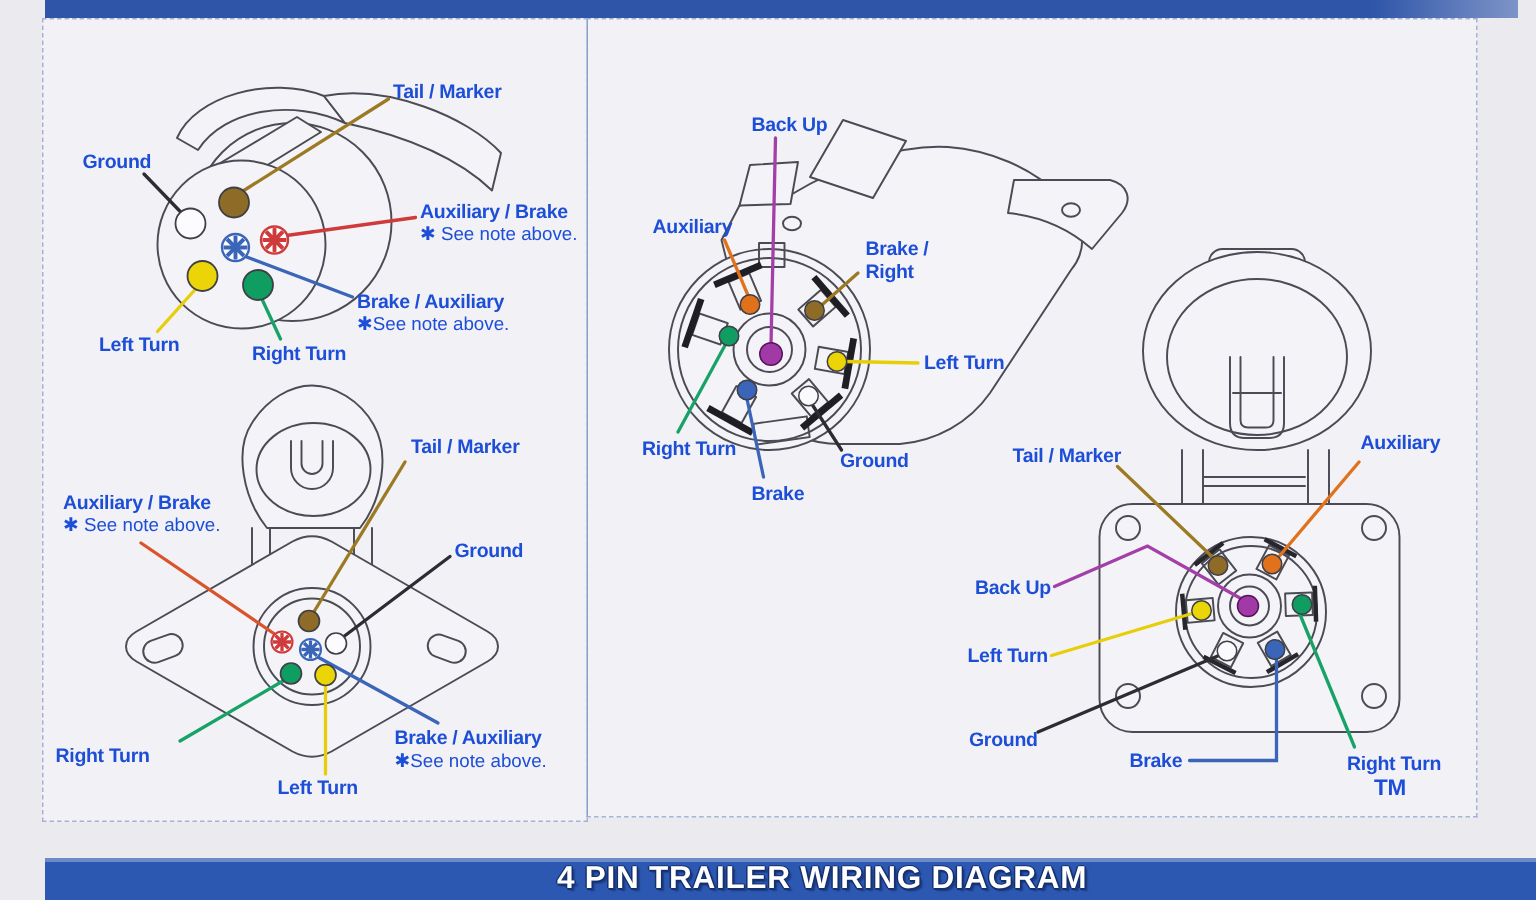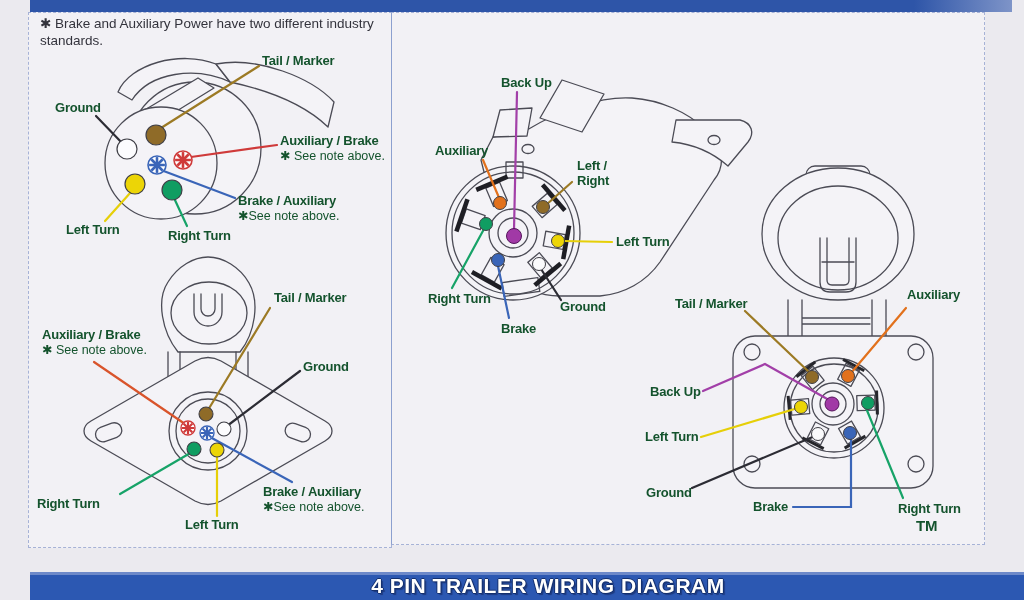--- a/index.html
+++ b/index.html
@@ -16,21 +16,21 @@
   .panel{background:#f2f1f5;border:1px dashed #a6b2d6;box-sizing:border-box;}
   .panel-left{width:364px;height:536px;}
   .panel-right{width:594px;height:533px;border-left:1px solid #8ca0cf;margin-left:-1px;}
   .note{
     position:absolute;left:40px;top:15px;width:340px;
     font-size:13.5px;line-height:17px;color:#33333c;
   }
   .art{position:absolute;left:0;top:0;pointer-events:none;}
   .lb{
     position:absolute;font-weight:bold;font-size:13px;line-height:15px;
-    color:#14532d;white-space:nowrap;letter-spacing:-0.2px;
+    color:#1d4ed8;white-space:nowrap;letter-spacing:-0.2px;
   }
   .lb .sub{font-weight:normal;font-size:12.5px;letter-spacing:0;margin-top:1px;}
   .tm{font-size:15px;}
   .banner{
     position:absolute;left:30px;top:572px;width:972px;height:28px;
     background:linear-gradient(#6d89c9 0,#6d89c9 3px,#2c58b2 3px);
     display:flex;align-items:center;justify-content:center;padding-left:32px;
   }
   .banner span{
     font-weight:bold;font-size:21px;letter-spacing:0.5px;color:#ffffff;
@@ -44,21 +44,20 @@
 <body>
 
 <div class="top-bar"></div>
 
 <div class="panels">
   <div class="panel panel-left"></div>
   <div class="panel panel-right"></div>
 </div>
 
 <div class="note">
-  <div>✱ Brake and Auxiliary Power have two different industry standards.</div>
 </div>
 
 <svg class="art" width="1024" height="600" viewBox="0 0 1024 600">
   <defs>
     <clipPath id="cp1">
         <circle cx="183" cy="160" r="8"></circle>
       </clipPath>
     <clipPath id="cp2">
         <circle cx="157" cy="165" r="8"></circle>
       </clipPath>
@@ -294,21 +293,21 @@
 <div class="lb" style="left:37px;top:496px;">Right Turn</div>
 <div class="lb" style="left:185px;top:517px;">Left Turn</div>
 <div class="lb" style="left:263px;top:484px;">
   <div>Brake / Auxiliary</div>
   <div class="sub">✱See note above.</div>
 </div>
 
 <div class="lb" style="left:501px;top:75px;">Back Up</div>
 <div class="lb" style="left:435px;top:143px;">Auxiliary</div>
 <div class="lb" style="left:577px;top:158px;">
-  <div>Left /</div>
+  <div>Brake /</div>
   <div>Right</div>
 </div>
 <div class="lb" style="left:616px;top:234px;">Left Turn</div>
 <div class="lb" style="left:428px;top:291px;">Right Turn</div>
 <div class="lb" style="left:560px;top:299px;">Ground</div>
 <div class="lb" style="left:501px;top:321px;">Brake</div>
 
 <div class="lb" style="left:675px;top:296px;">Tail / Marker</div>
 <div class="lb" style="left:907px;top:287px;">Auxiliary</div>
 <div class="lb" style="left:650px;top:384px;">Back Up</div>

